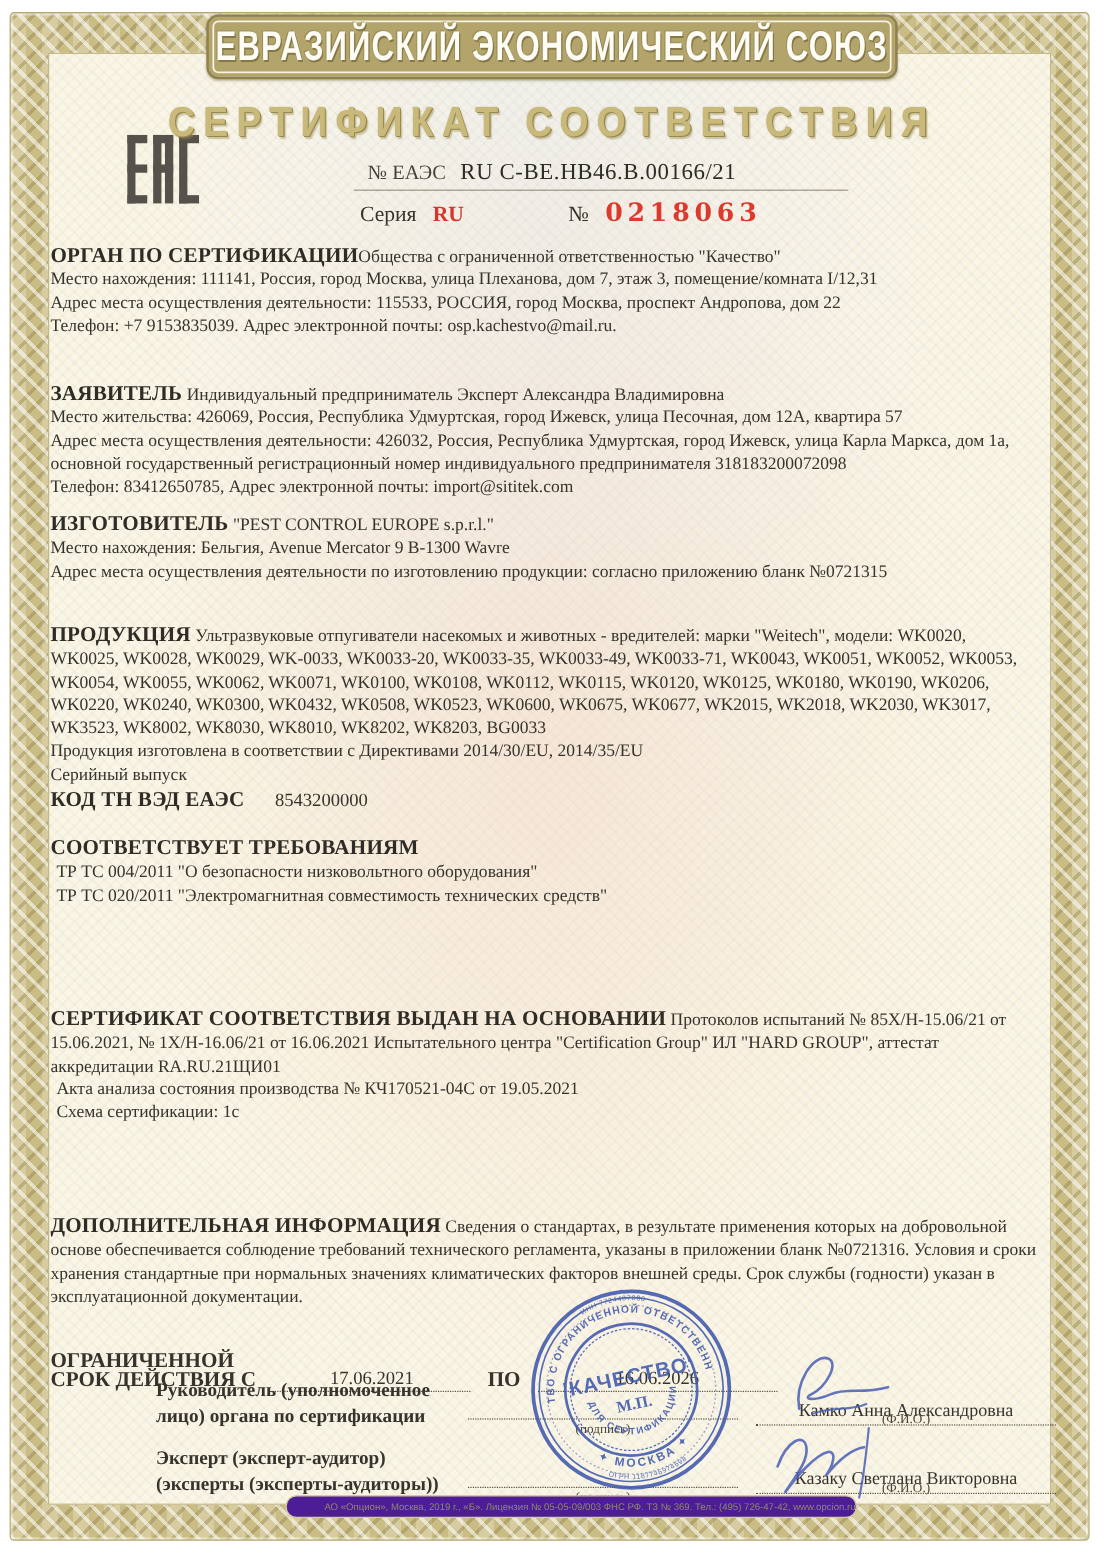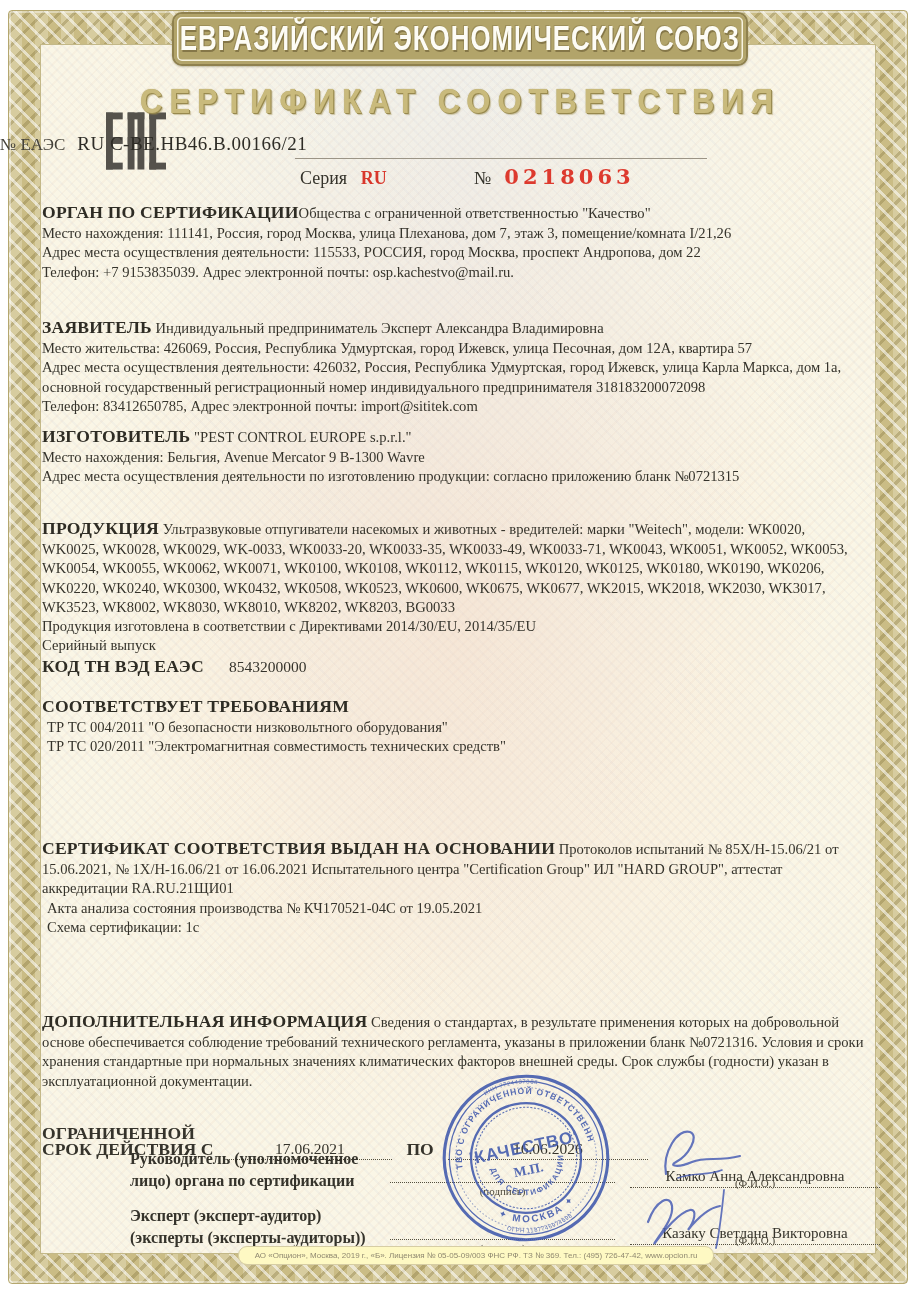--- a/index.html
+++ b/index.html
@@ -30,21 +30,21 @@
   .banner span{font-family:"Liberation Sans","DejaVu Sans",sans-serif;font-weight:800;
     color:#fdfcf5;font-size:27px;letter-spacing:1px;transform:scaleY(1.28) scaleX(.96);
     text-shadow:1px 1px 0 #857748,-1px -1px 0 rgba(133,119,72,.5);white-space:nowrap;}
   
   .eac{position:absolute;left:106px;top:110px;z-index:3;}
   
   .cert-title{position:absolute;left:0;top:84px;width:100%;text-align:center;z-index:3;
     font-weight:800;font-size:31px;letter-spacing:7px;color:#c9ba7c;transform:scaleY(1.12);
     text-shadow:1px 1px 0 #98894e, 2px 2px 1px rgba(152,137,78,.45), 0 0 1px #a5965a;
     font-family:"Liberation Sans","DejaVu Sans",sans-serif;}
-  .num-row{position:absolute;left:0;top:133px;width:100%;text-align:left;z-index:3;white-space:nowrap;}
+  .num-row{position:absolute;left:0;top:133px;width:100%;text-align:center;z-index:3;white-space:nowrap;}
   .num-row .lbl{font-size:17px;color:#45423a;}
   .num-row .val{font-size:19px;color:#2e2c26;letter-spacing:.5px;}
   .num-underline{position:absolute;left:295px;top:158px;width:412px;border-bottom:1px solid #9b9486;z-index:3;}
   .series-row{position:absolute;left:300px;top:164px;z-index:3;white-space:nowrap;font-size:18px;}
   .series-row .red{color:#d8362b;font-weight:700;}
   .series-row .digits{color:#dd3a2e;font-weight:700;font-size:21px;letter-spacing:4px;
      font-family:"DejaVu Serif",serif;}
   .series-row .gap{display:inline-block;width:78px;}
   
   .sec{position:absolute;left:42px;width:822px;z-index:3;font-size:14.6px;line-height:1.32;}
@@ -63,22 +63,22 @@
   .sig-line{position:absolute;left:260px;top:34px;width:225px;border-bottom:1px dotted #55503f;}
   .sig-cap{position:absolute;left:260px;top:37px;width:225px;text-align:center;font-size:11px;color:#4a4639;}
   .sig-name{position:absolute;left:500px;top:0;width:250px;text-align:center;font-size:15px;
      border-bottom:1px dotted #55503f;padding-bottom:2px;margin-top:20px;}
   .fio-cap{position:absolute;left:500px;top:29px;width:250px;text-align:center;font-size:11px;color:#4a4639;}
   
   .stamp{position:absolute;left:438px;top:1070px;z-index:6;transform:rotate(-12deg);opacity:.88;}
   .sig-art{position:absolute;z-index:7;opacity:.85;}
   
   .footer-pill{position:absolute;left:238px;top:1246px;width:474px;height:17px;z-index:8;
-    background:#fef9c3;border:1px solid #d6cda4;border-radius:9px;
-    display:flex;align-items:center;justify-content:center;}
+    background:#4c1d95;border:1px solid #d6cda4;border-radius:9px;
+    display:flex;align-items:center;justify-content:flex-end;}
   .footer-pill span{font-family:"Liberation Sans","DejaVu Sans",sans-serif;font-size:8px;
     color:#8f8870;white-space:nowrap;}
 </style>
 </head>
 <body>
 
 <div class="page">
 
   <div class="border-frame"></div>
   <div class="inner-bg"></div>
@@ -119,21 +119,21 @@
     <span>&nbsp;</span>
     <span class="red">RU</span>
     <span class="gap"></span>
     <span>№</span>
     <span>&nbsp;</span>
     <span class="digits">0218063</span>
   </div>
 
   <div class="sec" style="top:201px">
     <p><span class="h">ОРГАН ПО СЕРТИФИКАЦИИ</span><span>Общества с ограниченной ответственностью "Качество"</span></p>
-    <p>Место нахождения: 111141, Россия, город Москва, улица Плеханова, дом 7, этаж 3, помещение/комната I/21,26</p>
+    <p>Место нахождения: 111141, Россия, город Москва, улица Плеханова, дом 7, этаж 3, помещение/комната I/12,31</p>
     <p>Адрес места осуществления деятельности: 115533, РОССИЯ, город Москва, проспект Андропова, дом 22</p>
     <p>Телефон: +7 9153835039. Адрес электронной почты: osp.kachestvo@mail.ru.</p>
   </div>
 
   <div class="sec" style="top:316px">
     <p><span class="h">ЗАЯВИТЕЛЬ</span> <span>Индивидуальный предприниматель Эксперт Александра Владимировна</span></p>
     <p>Место жительства: 426069, Россия, Республика Удмуртская, город Ижевск, улица Песочная, дом 12А, квартира 57</p>
     <p>Адрес места осуществления деятельности: 426032, Россия, Республика Удмуртская, город Ижевск, улица Карла Маркса, дом 1а, основной государственный регистрационный номер индивидуального предпринимателя 318183200072098</p>
     <p>Телефон: 83412650785, Адрес электронной почты: import@sititek.com</p>
   </div>

